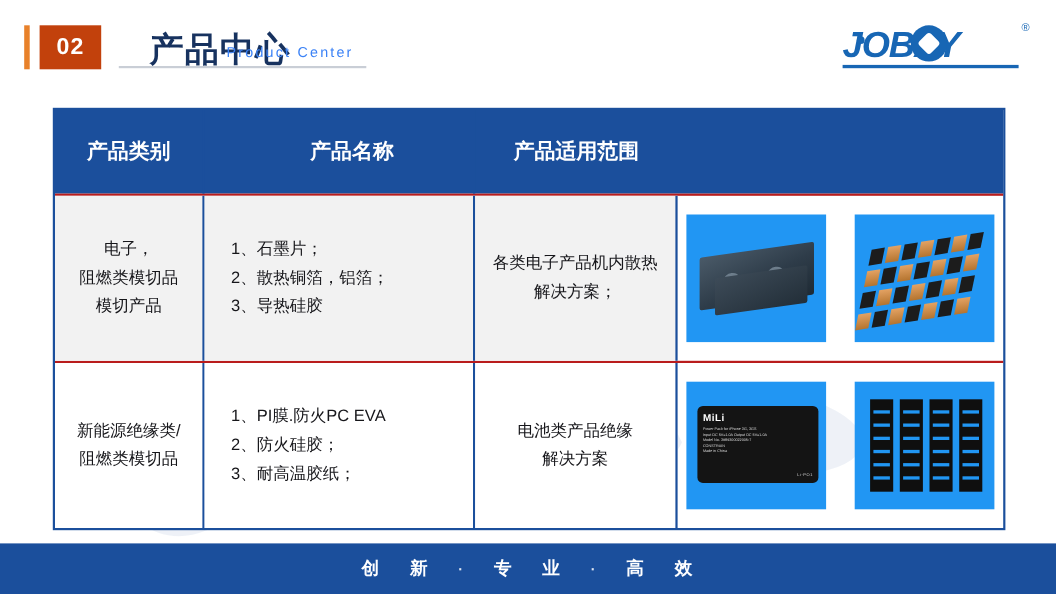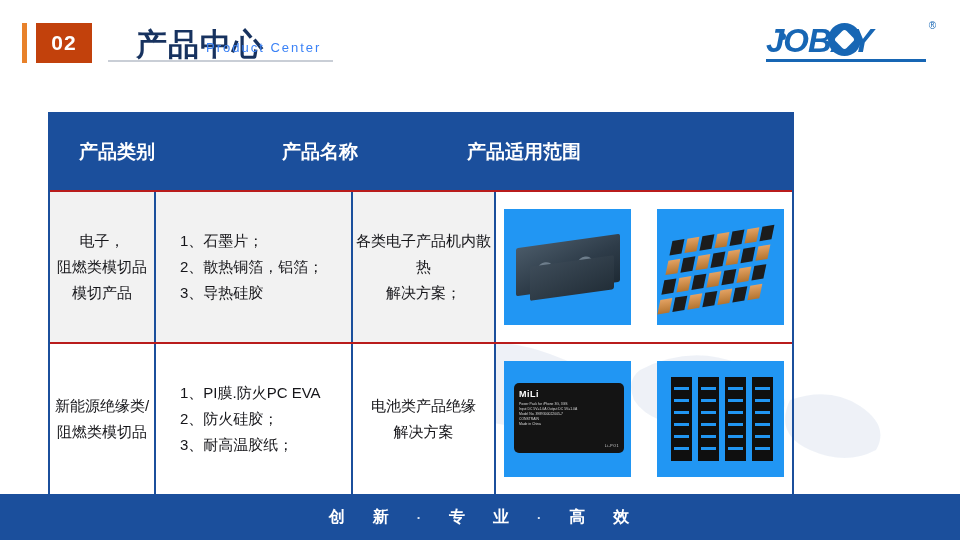--- a/index.html
+++ b/index.html
@@ -113,24 +113,23 @@
     position: absolute;
     left: 0; bottom: 4px;
     width: 160px; height: 3px;
     background: #1766b4;
   }
 
   
   .table {
     position: absolute;
     left: 48px; top: 98px;
-    width: 746px;
+    width: 866px;
     border: 2px solid #1b4f9c;
     box-sizing: border-box;
-    margin-top: 14px;
   }
   .row {
     display: flex;
   }
   .head-row {
     background: #1b4f9c;
     height: 76px;
   }
   .head-cell {
     color: #ffffff;

